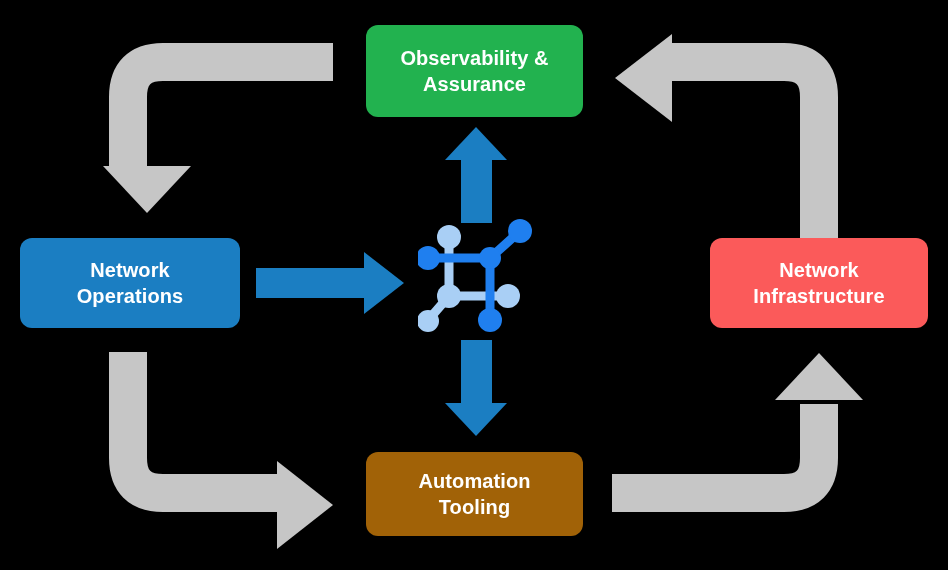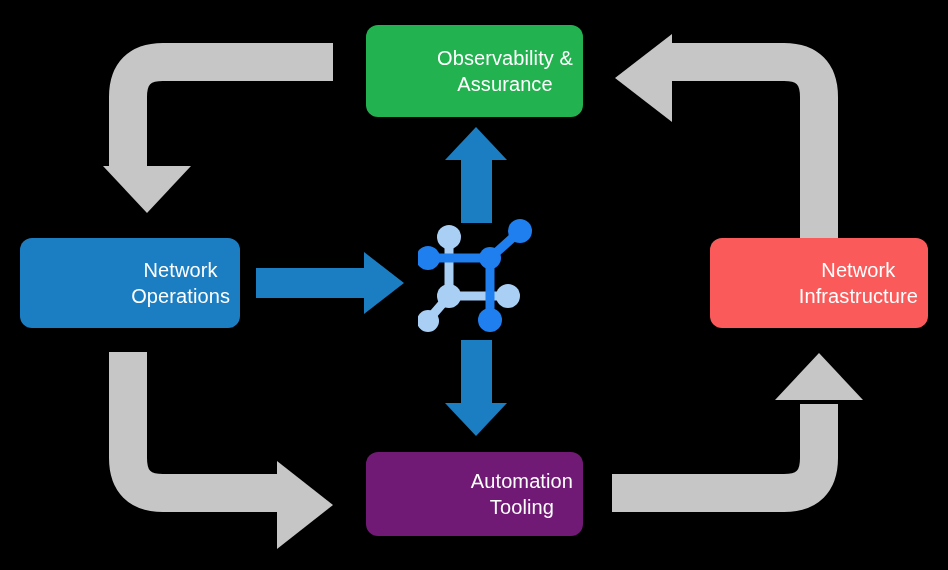--- a/index.html
+++ b/index.html
@@ -24,27 +24,27 @@
     position: absolute;
     left: 0;
     top: 0;
     width: 948px;
     height: 570px;
   }
   .node-box {
     position: absolute;
     display: flex;
     align-items: center;
-    justify-content: flex-end;
+    justify-content: center;
     text-align: center;
     border-radius: 12px;
     color: #ffffff;
     font-size: 20px;
     line-height: 1.32;
-    font-weight: 400;
+    font-weight: 700;
     letter-spacing: 0.1px;
     box-sizing: border-box;
     padding: 6px 10px;
     z-index: 4;
   }
   .node-label {
     white-space: pre-line;
     display: block;
   }
   #box-observability {
@@ -179,18 +179,18 @@
   <div class="node-box" id="box-operations" style="background: rgb(27, 126, 194);">
     <span class="node-label">Network
 Operations</span>
   </div>
 
   <div class="node-box" id="box-infrastructure" style="background: rgb(251, 90, 90);">
     <span class="node-label">Network
 Infrastructure</span>
   </div>
 
-  <div class="node-box" id="box-automation" style="background: #701a75;">
+  <div class="node-box" id="box-automation" style="background: #a16207;">
     <span class="node-label">Automation
 Tooling</span>
   </div>
 
 </div>
 
 </body></html>

